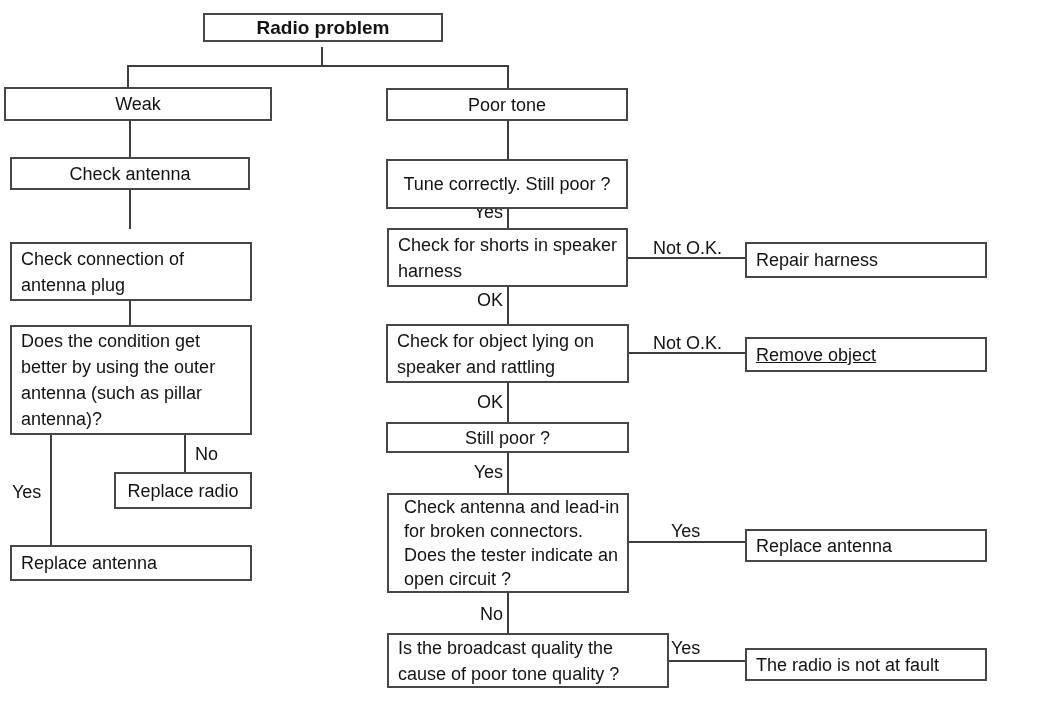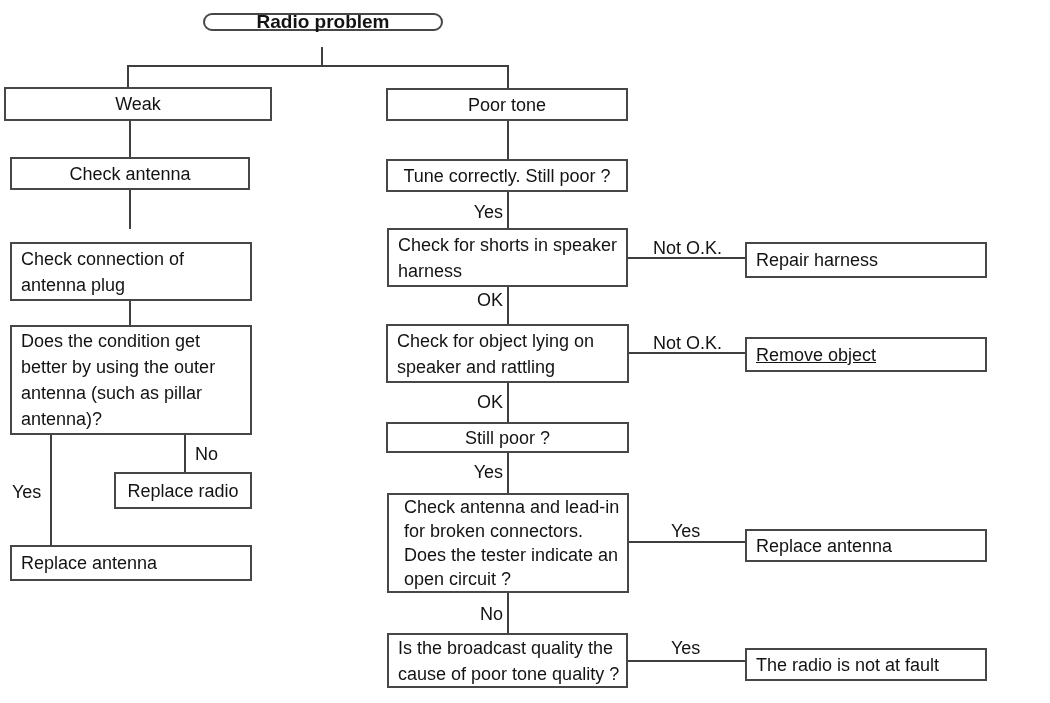--- a/index.html
+++ b/index.html
@@ -89,42 +89,42 @@
   <div class="elabel r" style="left:458px;top:290px;width:45px;">OK</div>
   <div class="elabel" style="left:653px;top:333px;">Not O.K.</div>
   <div class="elabel r" style="left:458px;top:392px;width:45px;">OK</div>
   <div class="elabel r" style="left:458px;top:462px;width:45px;">Yes</div>
   <div class="elabel" style="left:671px;top:521px;">Yes</div>
   <div class="elabel r" style="left:458px;top:604px;width:45px;">No</div>
   <div class="elabel" style="left:671px;top:638px;">Yes</div>
   <div class="elabel" style="left:195px;top:444px;">No</div>
   <div class="elabel" style="left:12px;top:482px;">Yes</div>
 
-  <div class="node c b" style="left:203px;top:13px;width:240px;height:18px;border-radius:10px;">Radio problem</div>
+  <div class="node c b" style="left:203px;top:13px;width:240px;height:29px;">Radio problem</div>
   <div class="node c" style="left:4px;top:87px;width:268px;height:34px;">Weak</div>
   <div class="node c" style="left:386px;top:88px;width:242px;height:33px;">Poor tone</div>
   <div class="node c" style="left:10px;top:157px;width:240px;height:33px;">Check antenna</div>
-  <div class="node c" style="left:386px;top:159px;width:242px;height:33px;">Tune correctly. Still poor ?</div>
+  <div class="node c" style="left:386px;top:159px;width:242px;height:50px;">Tune correctly. Still poor ?</div>
   <div class="node l" style="left:10px;top:228px;width:242px;height:59px;margin-top:14px;">Check connection of
 antenna plug</div>
   <div class="node l" style="left:387px;top:228px;width:241px;height:59px;">Check for shorts in speaker
 harness</div>
   <div class="node l" style="left:745px;top:242px;width:242px;height:36px;">Repair harness</div>
   <div class="node l" style="left:386px;top:324px;width:243px;height:59px;">Check for object lying on
 speaker and rattling</div>
   <div class="node l" style="left:10px;top:325px;width:242px;height:110px;">Does the condition get
 better by using the outer
 antenna (such as pillar
 antenna)?</div>
   <div class="node l" style="left:745px;top:337px;width:242px;height:35px;text-decoration:underline;">Remove object</div>
   <div class="node c" style="left:386px;top:422px;width:243px;height:31px;">Still poor ?</div>
   <div class="node c" style="left:114px;top:472px;width:138px;height:37px;">Replace radio</div>
   <div class="node l lh24" style="left:387px;top:493px;width:242px;height:100px;">Check antenna and lead-in
 for broken connectors.
 Does the tester indicate an
 open circuit ?</div>
   <div class="node l" style="left:745px;top:529px;width:242px;height:33px;">Replace antenna</div>
   <div class="node l" style="left:10px;top:545px;width:242px;height:36px;">Replace antenna</div>
-  <div class="node l" style="left:387px;top:633px;width:241px;height:55px;">Is the broadcast quality the
+  <div class="node l" style="left:387px;top:633px;width:282px;height:55px;">Is the broadcast quality the
 cause of poor tone quality ?</div>
   <div class="node l" style="left:745px;top:648px;width:242px;height:33px;">The radio is not at fault</div>
 
 </div>
 
 </body></html>

